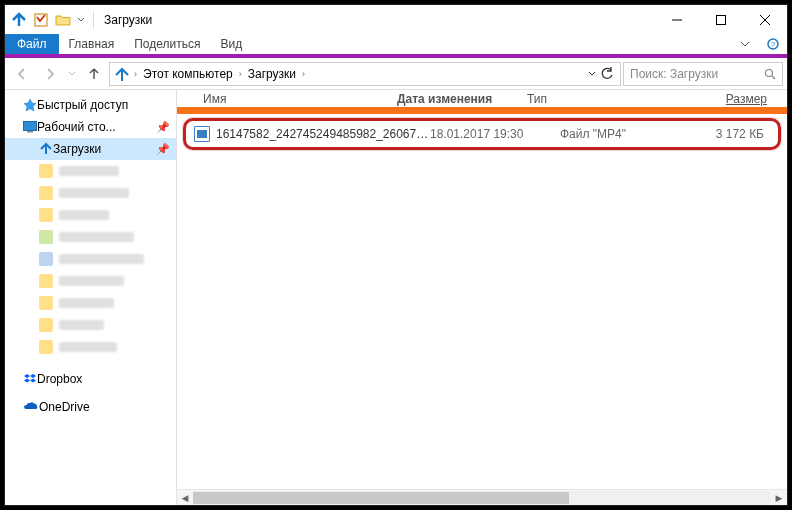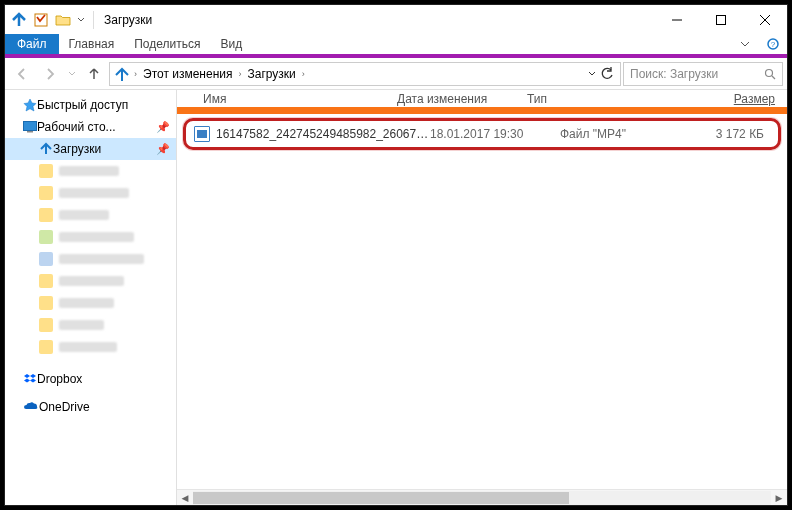--- a/index.html
+++ b/index.html
@@ -29,23 +29,23 @@
   .side-item.sel { background: #cce8ff; }
   .side-item .pin { margin-left: auto; margin-right: 6px; color: #888; font-size: 11px; }
   .side-blur { display: flex; align-items: center; height: 22px; padding-left: 34px; gap: 6px; }
   .blur-sq { width: 14px; height: 14px; background: #ffe089; border-radius: 2px; }
   .blur-sq.b { background: #cfe8a6; }
   .blur-sq.c { background: #bcd4f0; }
   .blur-bar { width: 60px; height: 10px; background: #e0e0e0; border-radius: 2px; filter: blur(1px); }
   .content { flex: 1; display: flex; flex-direction: column; min-width: 0; }
   .cols { height: 24px; display: flex; align-items: center; font-size: 12px; color: #555; border-bottom: 7px solid #f97316; }
   .col-name { width: 220px; padding-left: 26px; }
-  .col-date { width: 130px; }
+  .col-date { width: 130px; font-weight: bold; }
   .col-type { width: 100px; }
-  .col-size { width: 100px; text-align: right; padding-right: 12px; margin-left: auto; text-decoration: underline; }
+  .col-size { width: 100px; text-align: right; padding-right: 20px; margin-left: auto; text-decoration: underline; }
   .highlight-box { margin: 4px 6px; border: 3px solid #c02020; border-radius: 10px; padding: 2px 4px; box-shadow: 0 0 0 1px rgba(200,30,30,.2); }
   .file-row { height: 22px; display: flex; align-items: center; font-size: 12px; color: #333; }
   .file-icon { width: 16px; height: 16px; margin-right: 6px; margin-left: 4px; background: #fff; border: 1px solid #3a7fc4; border-radius: 1px; position: relative; }
   .file-icon::after { content: ""; position: absolute; left: 2px; right: 2px; top: 3px; bottom: 3px; background: #3a7fc4; }
   .scroll-h { height: 16px; border-top: 1px solid #e5e5e5; display: flex; align-items: center; background: #f5f5f5; }
   .scroll-btn { width: 16px; height: 16px; display: flex; align-items: center; justify-content: center; color: #666; font-size: 9px; }
   .scroll-track { flex: 1; height: 14px; background: #f0f0f0; position: relative; }
   .scroll-thumb { position: absolute; left: 0; top: 1px; bottom: 1px; width: 65%; background: #c8c8c8; }
   .status { height: 24px; border-top: 1px solid #e0e0e0; display: flex; align-items: center; font-size: 12px; padding: 0 8px; color: #333; }
   .status-icons { margin-left: auto; display: flex; gap: 4px; }
@@ -142,21 +142,21 @@
           <path d="M8 3 L4 7 M8 3 L12 7 M8 3 V13" stroke="#555" stroke-width="1.5" fill="none"></path>
         </svg>
     </div>
     <div class="addr">
       <span style="padding:0 2px;">
         <svg width="16" height="14">
             <path d="M2 8 L8 2 L14 8 M8 2 V14" stroke="#1979ca" stroke-width="2" fill="none"></path>
           </svg>
       </span>
       <span class="addr-sep">›</span>
-      <span class="addr-crumb">Этот изменения</span>
+      <span class="addr-crumb">Этот компьютер</span>
       <span class="addr-sep">›</span>
       <span class="addr-crumb">Загрузки</span>
       <span class="addr-sep">›</span>
       <div class="addr-end">
         <span>
             <svg width="8" height="8">
               <path d="M1 2 L4 5 L7 2" stroke="#333" stroke-width="1" fill="none"></path>
             </svg>
           </span>
         <span>

